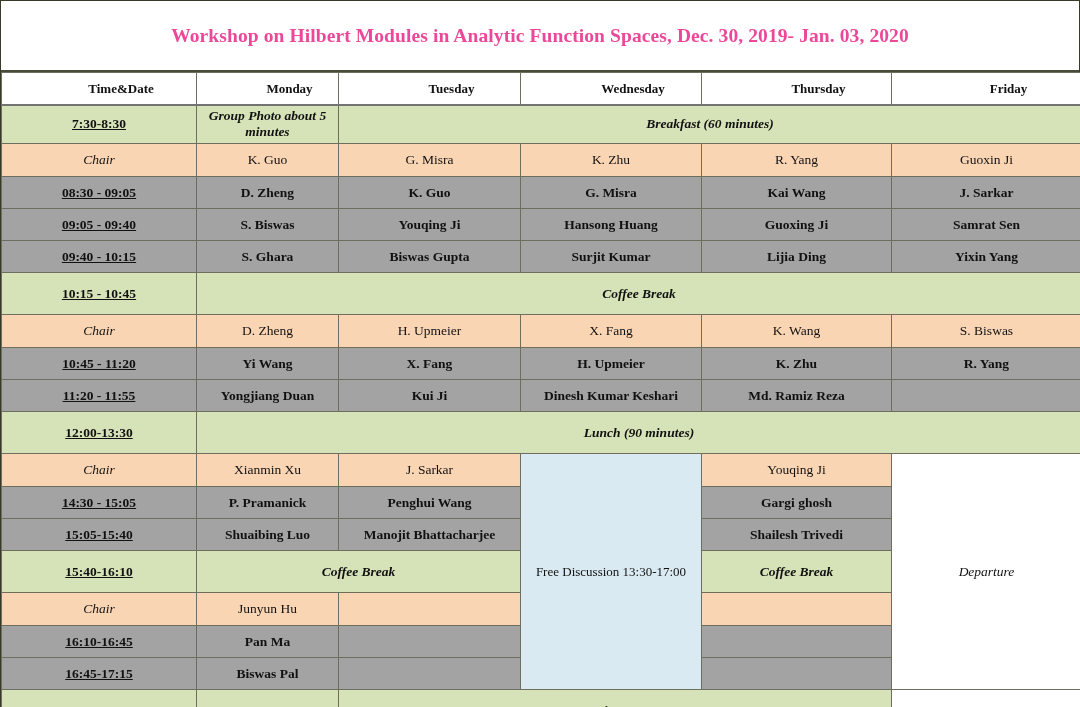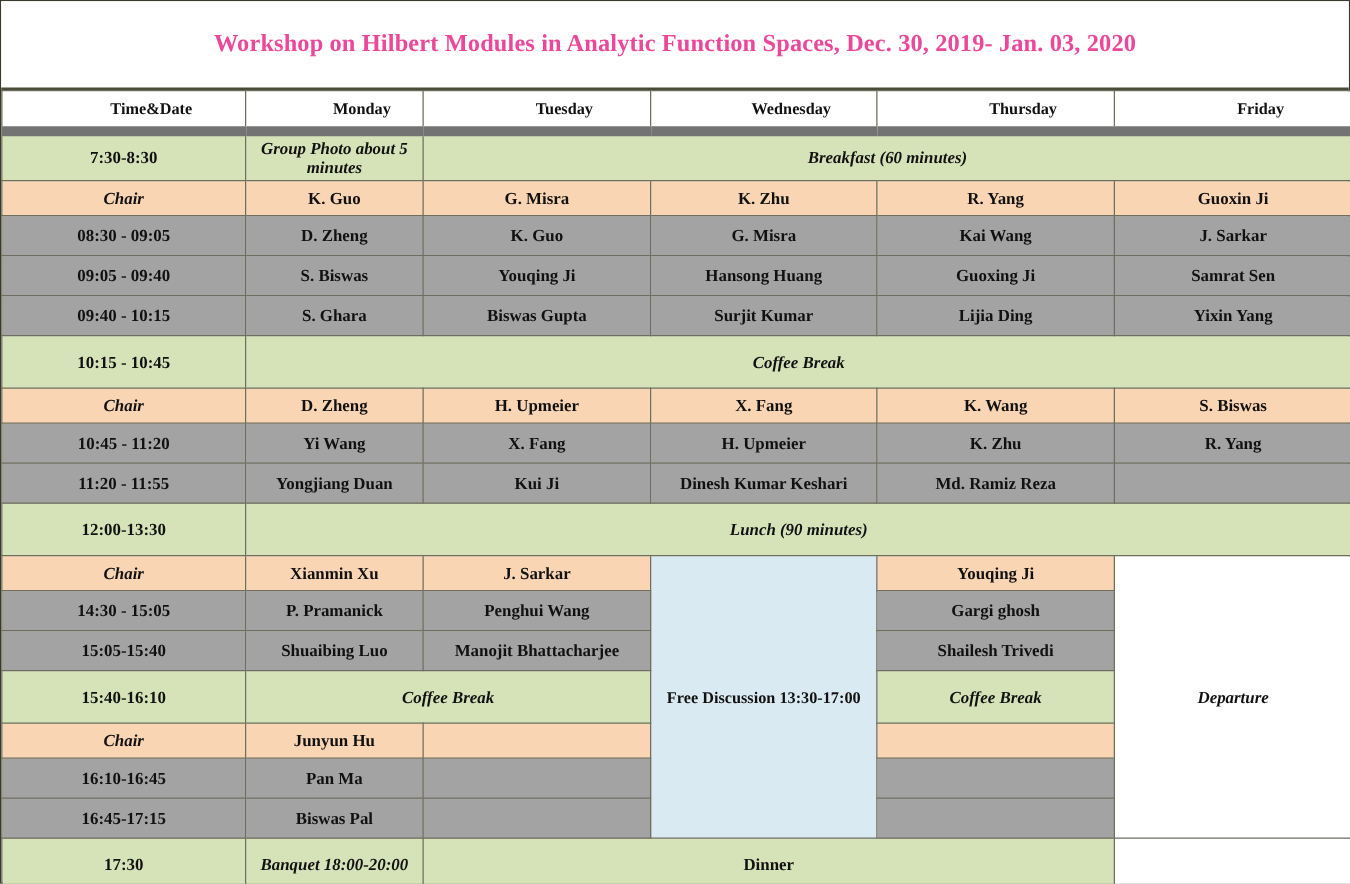--- a/index.html
+++ b/index.html
@@ -55,34 +55,34 @@
     padding: 2px 3px;
     box-sizing: border-box;
     line-height: 1.18;
     background: #ffffff;
   }
   thead th {
     height: 32px;
     font-weight: bold;
     font-size: 13px;
     background: #ffffff;
-    border-bottom: 8px solid #737373;
+    border-bottom: 2px solid #737373;
     padding-left: 47px;
   }
   tr.r-meal td { background: #d6e3b8; height: 39px; font-weight: bold; }
-  tr.r-chair td { background: #fad5b4; height: 28px; font-weight: bold; }
+  tr.r-chair td { background: #fad5b4; height: 33px; font-weight: normal; }
   tr.r-talk td  { background: #a3a3a3; height: 32px; font-weight: bold; }
   tr.r-break td { background: #d6e3b8; height: 42px; font-weight: bold; }
   tr.r-dinner td { background: #d6e3b8; height: 42px; font-weight: bold; }
 
   td.ital { font-style: italic; }
   td.blue { background: #daeaf2 !important; font-weight: bold; font-size: 13px; margin-left: 15px; }
   td.plain-white { background: #ffffff !important; }
   td.empty { }
-  td.time { font-weight: bold; }
+  td.time { font-weight: bold; text-decoration: underline; }
 </style>
 </head>
 <body>
 
 <div id="sheet">
 
   <div id="title-bar">
     <div id="title-text">Workshop on Hilbert Modules in Analytic Function Spaces, Dec. 30, 2019- Jan. 03, 2020</div>
   </div>
 

